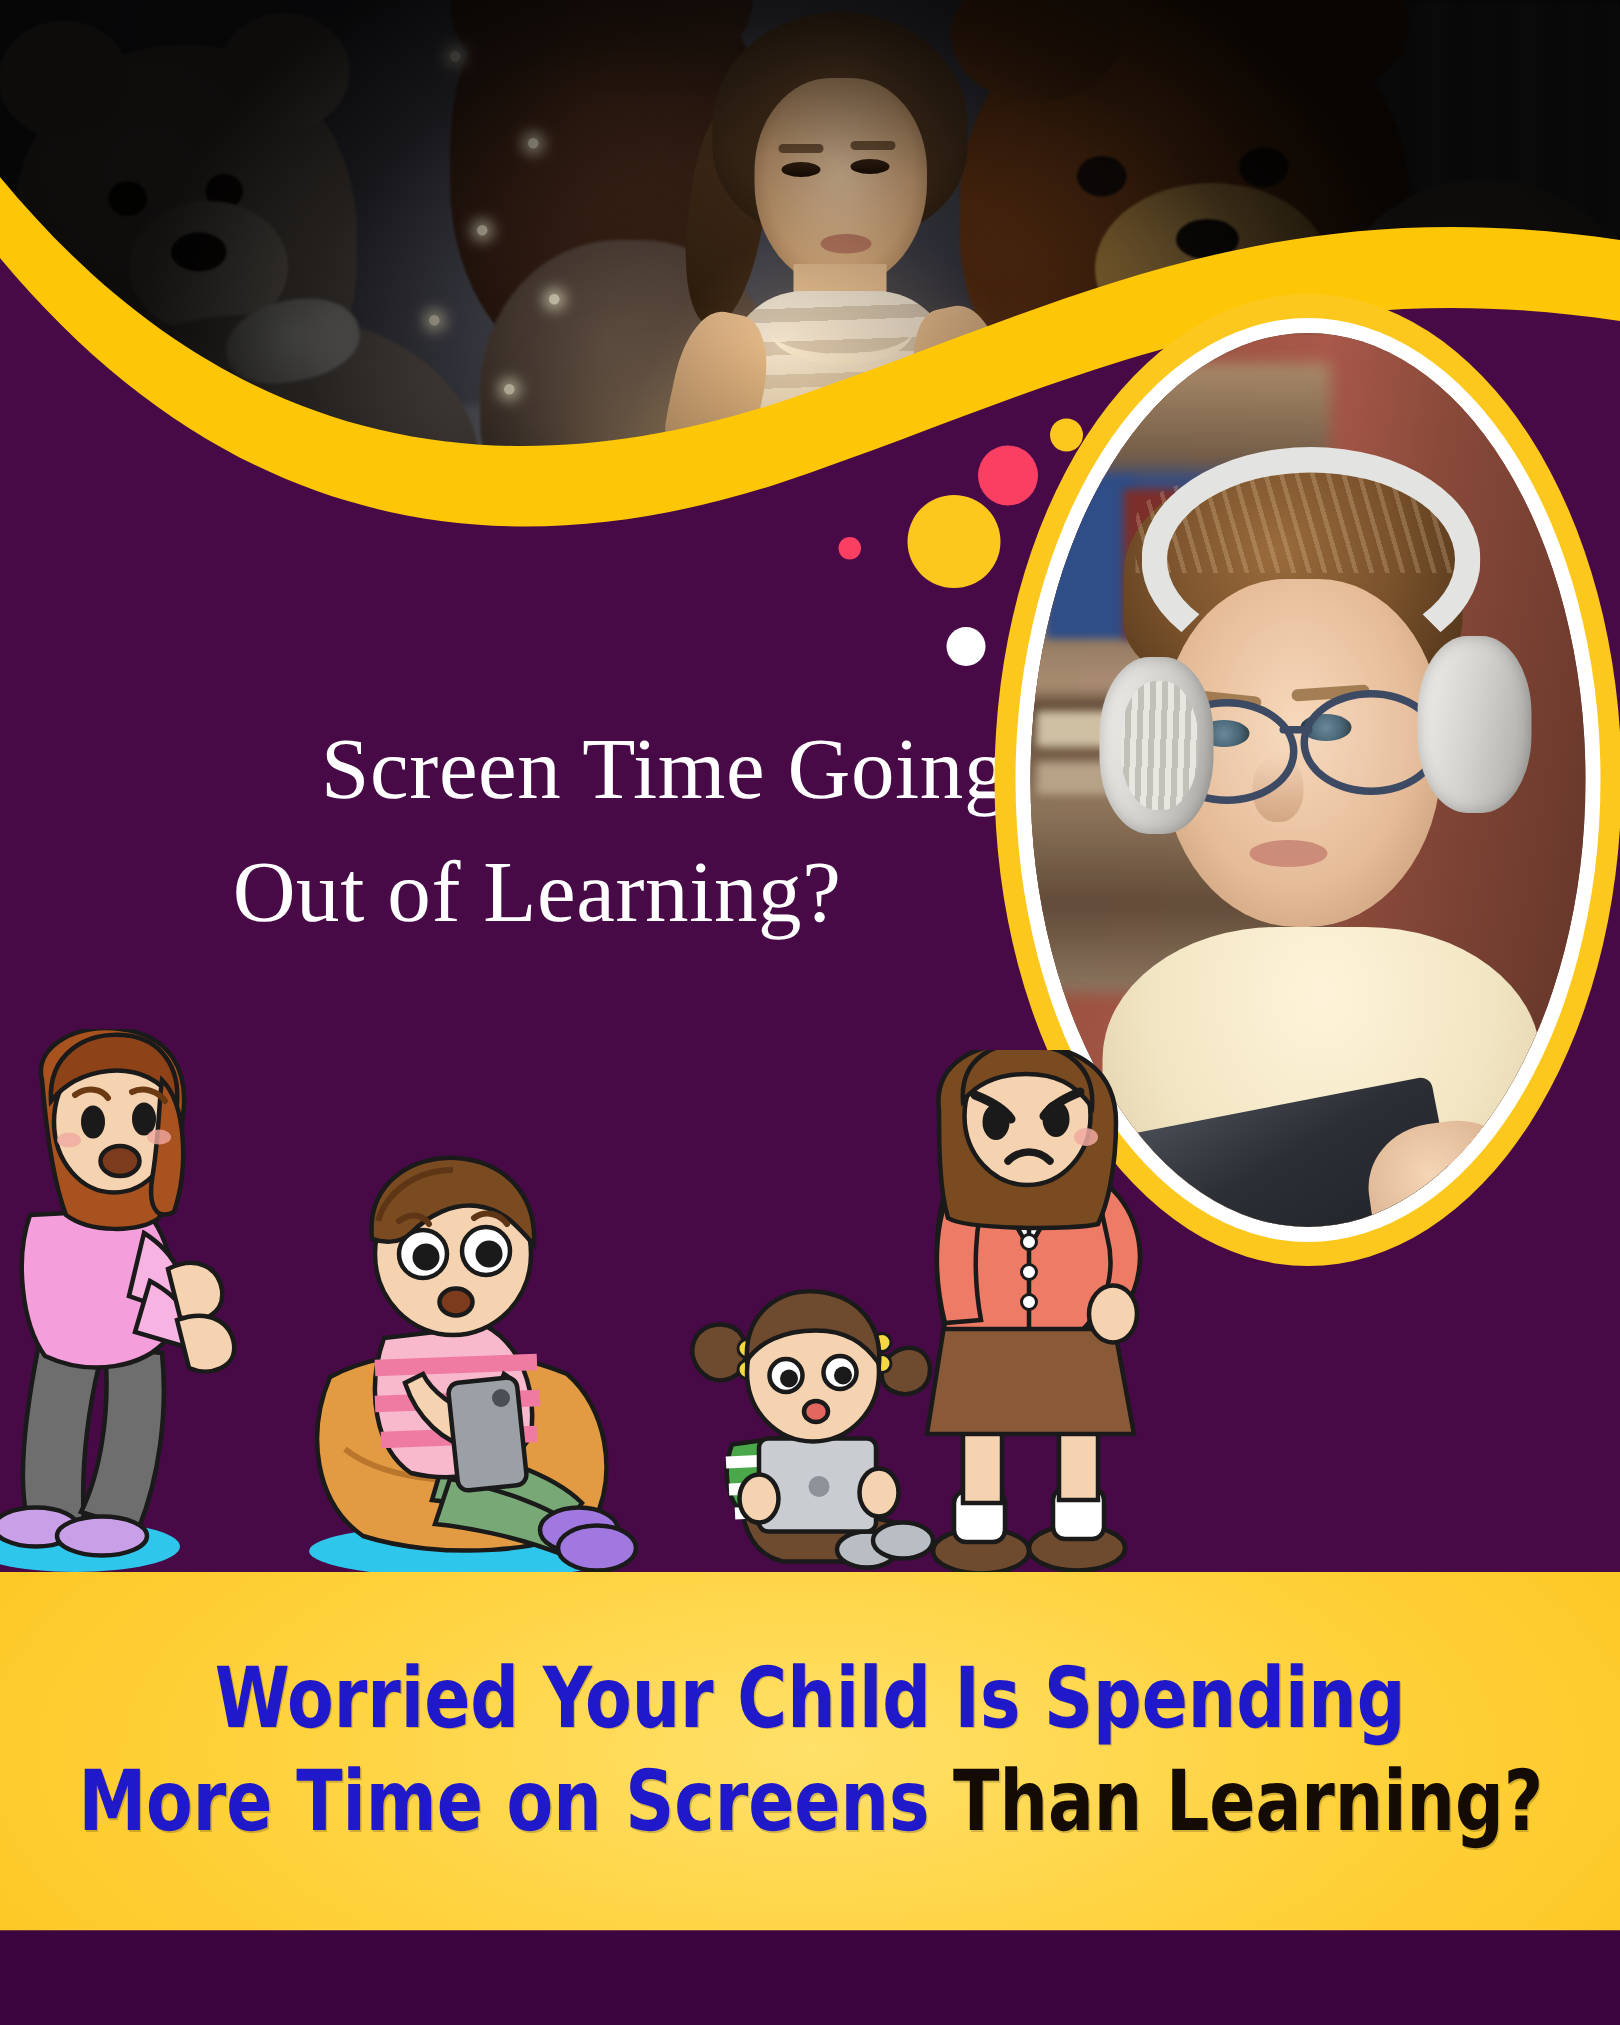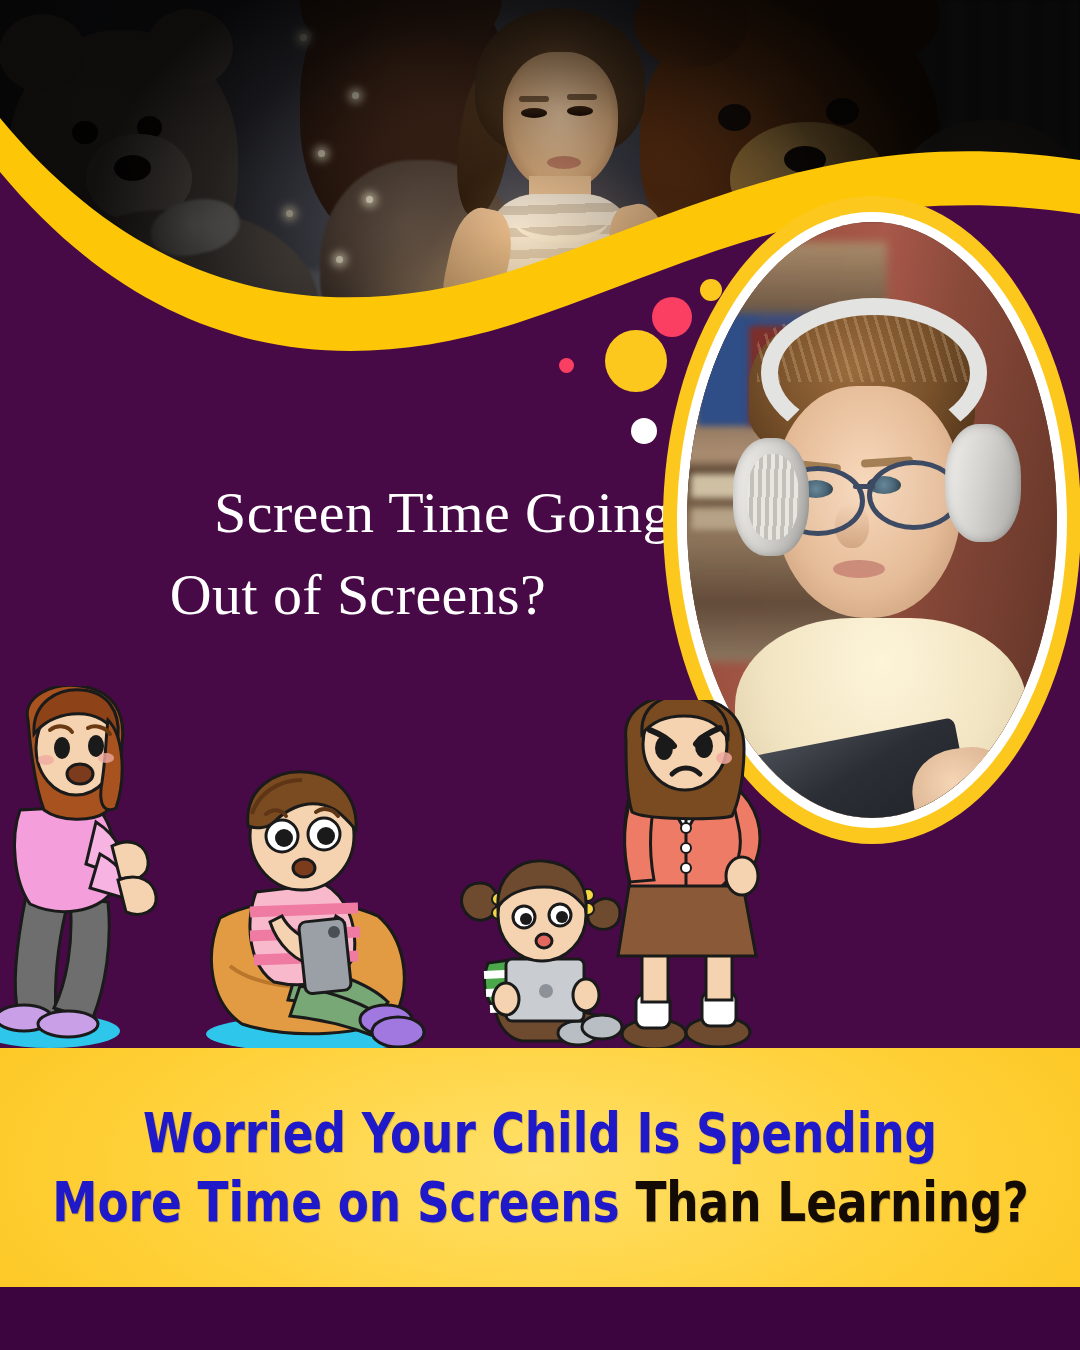--- a/index.html
+++ b/index.html
@@ -311,21 +311,21 @@
   <div style="position:absolute;left:0;top:420px;width:1080px;height:640px;background:#470A47;"></div>
 
   <div class="dot" style="left:605px;top:330px;width:62px;height:62px;background:#FCC81E;"></div>
   <div class="dot" style="left:652px;top:297px;width:40px;height:40px;background:#FA3F63;"></div>
   <div class="dot" style="left:700px;top:279px;width:22px;height:22px;background:#FCC81E;"></div>
   <div class="dot" style="left:559px;top:358px;width:15px;height:15px;background:#FA3F63;"></div>
   <div class="dot" style="left:631px;top:418px;width:26px;height:26px;background:#FFFFFF;"></div>
 
   <div class="headline">
     <span class="l1">Screen Time Going</span>
-    <span class="l2">Out of Screens?</span>
+    <span class="l2">Out of Learning?</span>
   </div>
 
   <div class="circ-wrap">
     <div class="circ-ring"></div>
     <div class="circ-white"></div>
     <div class="circ-photo">
       <div class="cp-bg"></div>
       <div class="cp-shelf"></div>
       <div class="cp-book" style="left:10px;top:96px;width:60px;height:108px;background:#2f4d86;"></div>
       <div class="cp-book" style="left:62px;top:104px;width:40px;height:100px;background:#7c2f2a;"></div>

